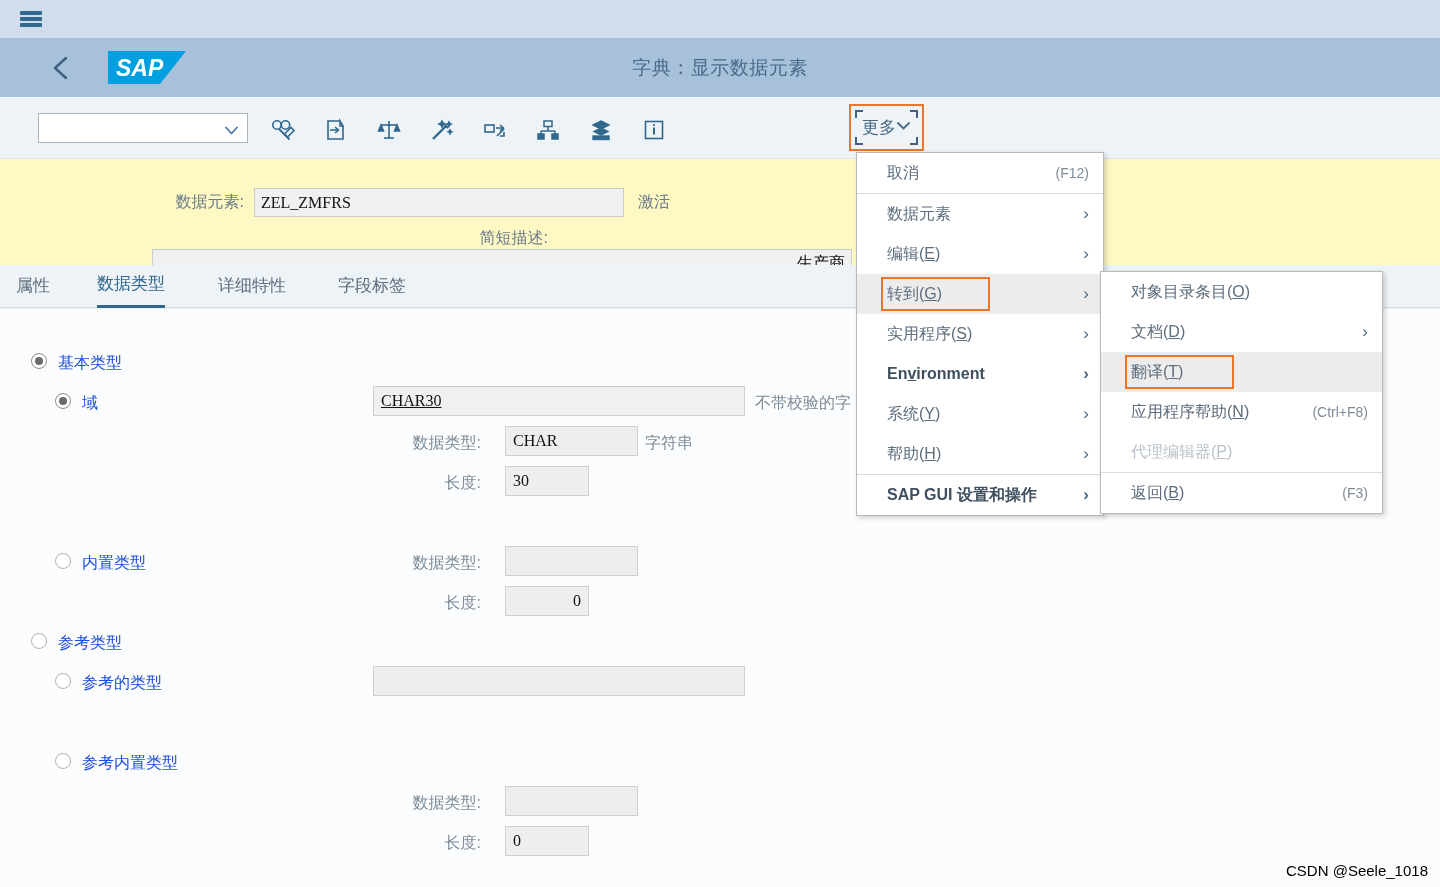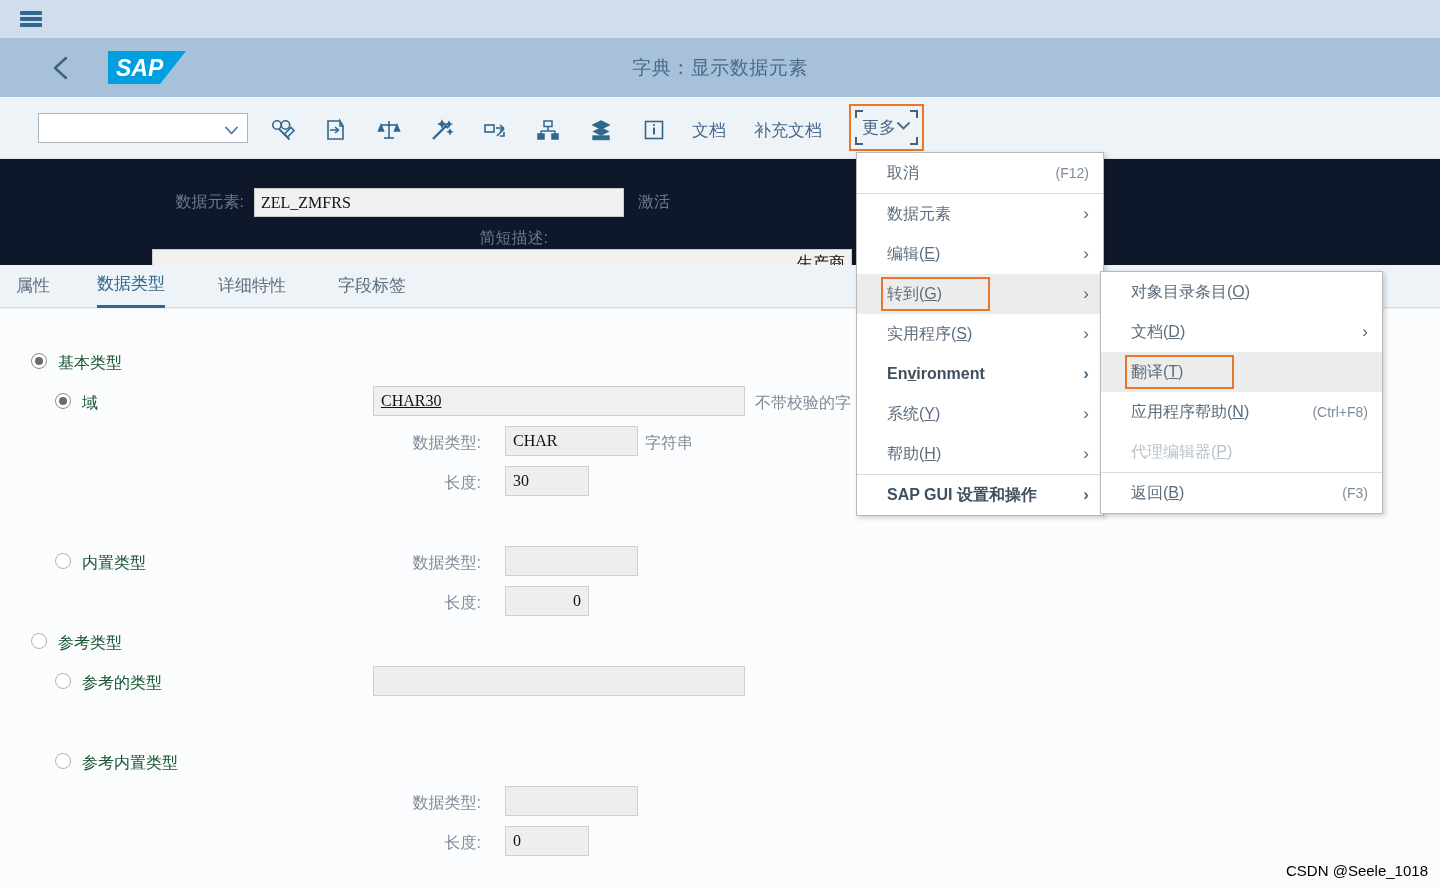--- a/index.html
+++ b/index.html
@@ -81,21 +81,21 @@
   .tb-more .lbl { font-size: 17px; color: #4a6a8a; }
   .tb-more .corner {
     position: absolute; width: 8px; height: 8px; border-color: #44617f; border-style: solid;
   }
   .tb-more .c-tl { left: 4px; top: 4px; border-width: 2px 0 0 2px; }
   .tb-more .c-tr { right: 4px; top: 4px; border-width: 2px 2px 0 0; }
   .tb-more .c-bl { left: 4px; bottom: 4px; border-width: 0 0 2px 2px; }
   .tb-more .c-br { right: 4px; bottom: 4px; border-width: 0 2px 2px 0; }
 
   
-  .formhead { position: absolute; left: 0; top: 159px; width: 1440px; height: 106px; background: #0f172a; }
+  .formhead { position: absolute; left: 0; top: 159px; width: 1440px; height: 106px; background: #fef9c3; }
   .fh-row { position: absolute; display: flex; align-items: center; }
   .fh-label { font-size: 16px; color: #6a7a8a; text-align: right; }
   .fh-input {
     background: #f0f0f0; border: 1px solid #cbcbcb;
     font-family: "Liberation Serif", "DejaVu Serif", serif; font-size: 16px; color: #111;
     padding: 3px 6px; height: 29px; line-height: 21px;
   }
   .fh-side { font-size: 16px; color: #6a7a8a; }
 
   
@@ -115,21 +115,21 @@
   }
   .radio {
     position: absolute; width: 16px; height: 16px; border-radius: 50%;
     border: 1px solid #b2b2b2; background: #ffffff; cursor: pointer;
   }
   .radio.sel::after {
     content: ''; position: absolute; left: 3px; top: 3px; width: 8px; height: 8px;
     border-radius: 50%; background: #6b6b6b;
   }
   .radio.sel { border-color: #8c8c8c; }
-  .rlabel { position: absolute; font-size: 16px; color: #14532d; white-space: nowrap; }
+  .rlabel { position: absolute; font-size: 16px; color: #1d4ed8; white-space: nowrap; }
   .flabel { position: absolute; font-size: 16px; color: #7d8b99; text-align: right; white-space: nowrap; }
   .finput {
     position: absolute; background: #eeeeee; border: 1px solid #cfcfcf;
     font-family: "Liberation Serif","DejaVu Serif",serif; font-size: 16px; color: #111;
     padding: 3px 7px; height: 30px; line-height: 22px;
   }
   .finput.num { text-align: right; }
   .finput.ulined { text-decoration: underline; background: #f0f0f0; }
   .finput.empty { background: #ededed; }
   .sidenote { position: absolute; font-size: 16px; color: #7d8b99; white-space: nowrap; }
@@ -262,24 +262,20 @@
     </div>
     <div class="tb-icon">
       <svg width="22" height="22" viewBox="0 0 22 22" aria-hidden="true" stroke="#31688e" fill="none" stroke-width="1.6">
         <rect x="2.5" y="2.5" width="17" height="17"></rect>
         <path d="M11 8.5 V15.5" stroke-width="2"></path>
           <circle cx="11" cy="6" r="1.1" fill="#31688e" stroke="none"></circle>
       </svg>
     </div>
   </div>
 
-  <div class="tb-texts">
-    <div class="tb-text">文档</div>
-    <div class="tb-text">补充文档</div>
-  </div>
 
   <div class="tb-more">
     <span class="corner c-tl"></span>
     <span class="corner c-tr"></span>
     <span class="corner c-bl"></span>
     <span class="corner c-br"></span>
     <span class="lbl">更多</span>
     <span>
       <svg width="15" height="15" viewBox="0 0 15 15" aria-hidden="true">
         <polyline points="2,5 7.5,10.5 13,5" fill="none" stroke="#4a6a8a" stroke-width="1.8" stroke-linecap="round" stroke-linejoin="round"></polyline>

